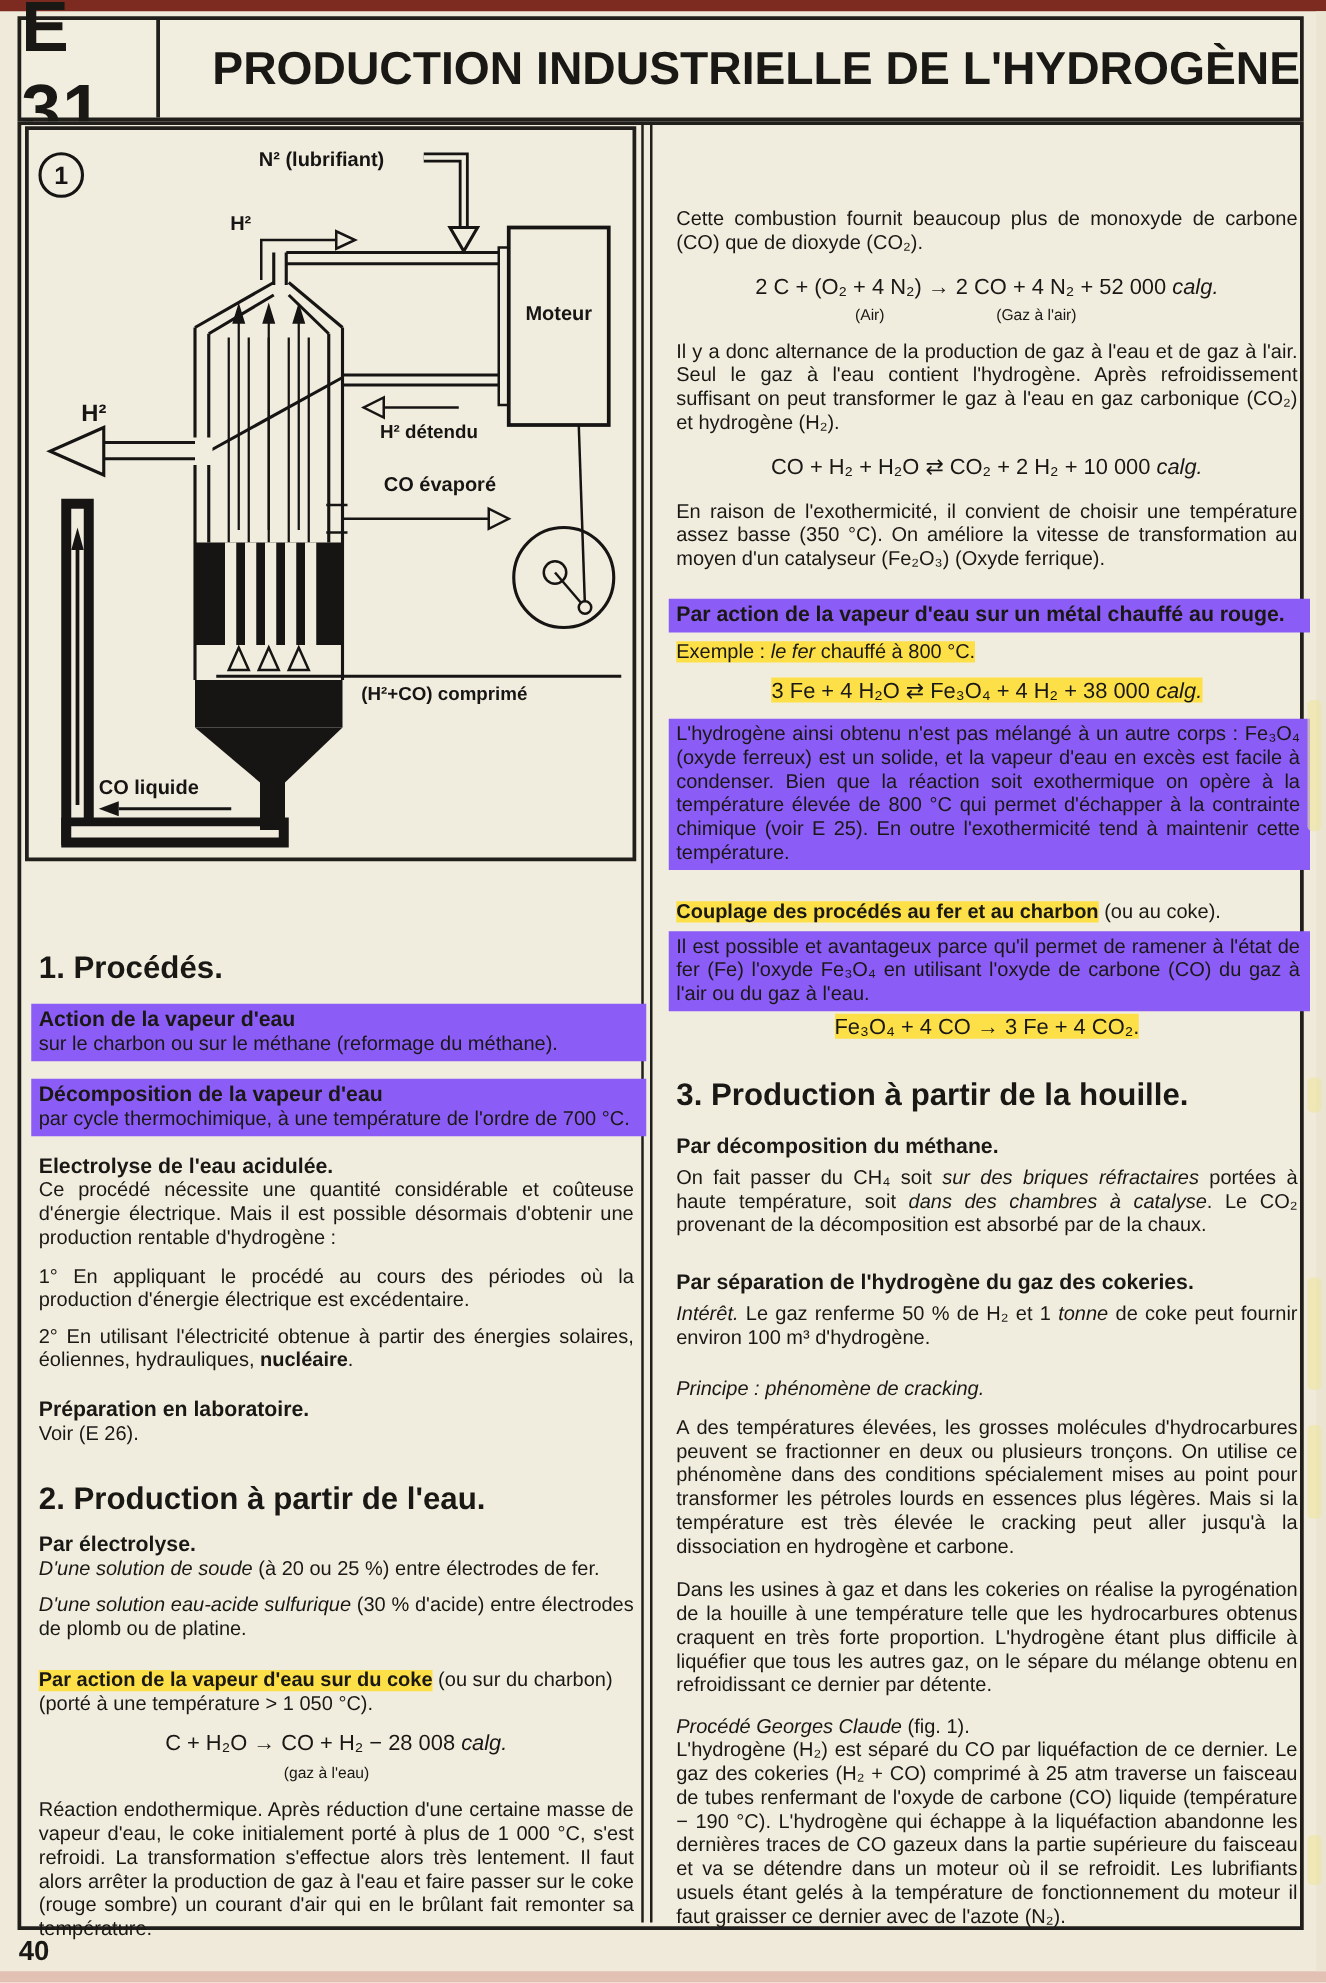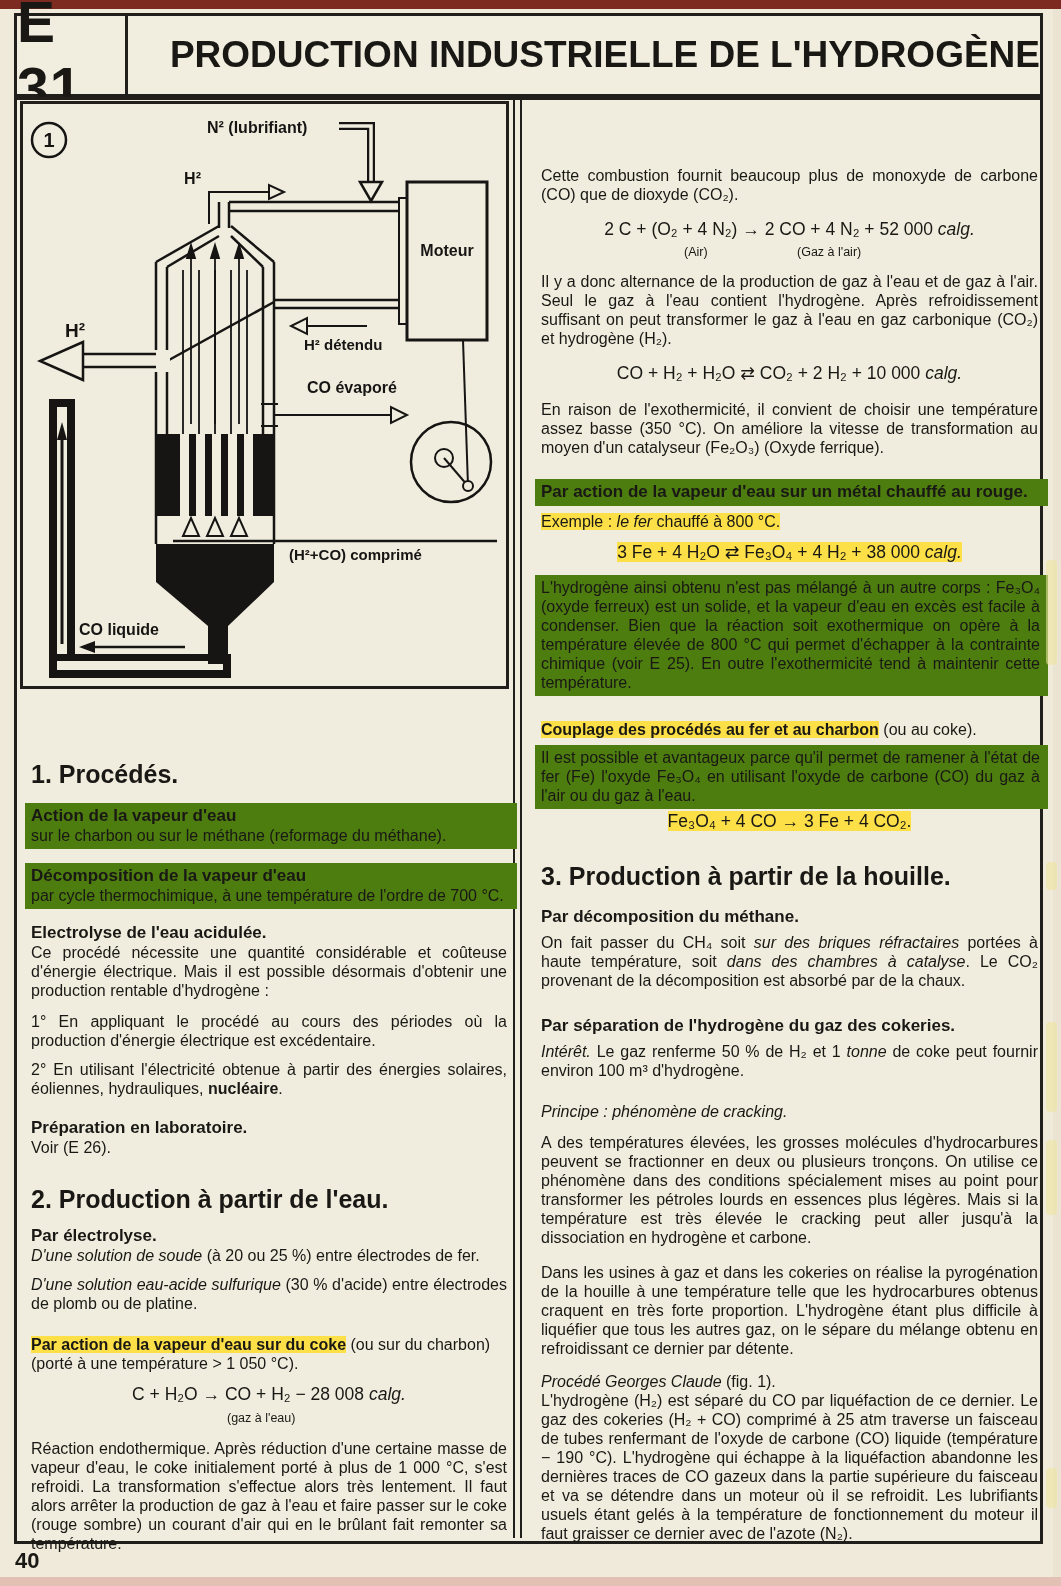--- a/index.html
+++ b/index.html
@@ -31,21 +31,21 @@
   .right-text { position:absolute; left:541px; top:166px; width:497px; }
 
   p, .para { margin:0; font-size:16px; line-height:19px; text-align:justify; }
   .h1 { font-size:25px; font-weight:bold; margin:0; }
   .h2 { font-size:17px; font-weight:bold; margin:0; }
   .it { font-style:italic; }
   .b  { font-weight:bold; }
   .eq { font-size:17.5px; line-height:22px; text-align:center; position:relative; font-weight:normal; }
   .subnote { font-size:12.5px; position:absolute; }
   .hl { background:#fde047; box-decoration-break:clone; }
-  .hl-block { background:#4d7c0f; padding:3px 8px 4px 6px; margin-left:-6px; margin-right:-10px; }.mb6{margin-bottom:6px}.mb8{margin-bottom:1px}.mb10{margin-bottom:10px}
+  .hl-block { background:#8b5cf6; padding:3px 8px 4px 6px; margin-left:-6px; margin-right:-10px; }.mb6{margin-bottom:6px}.mb8{margin-bottom:1px}.mb10{margin-bottom:10px}
   .mb12{margin-bottom:12px}.mb14{margin-bottom:14px}.mb16{margin-bottom:16px}
   .mb20{margin-bottom:20px}.mb22{margin-bottom:22px}.mb24{margin-bottom:24px}.mb26{margin-bottom:26px}
   .mb28{margin-bottom:28px}.mb30{margin-bottom:30px}
 
   .eq-pad { margin-bottom:34px; }
   #page-num { position:absolute; left:15px; top:1548px; font-size:22px; font-weight:bold; }
 </style>
 </head>
 <body>
 

